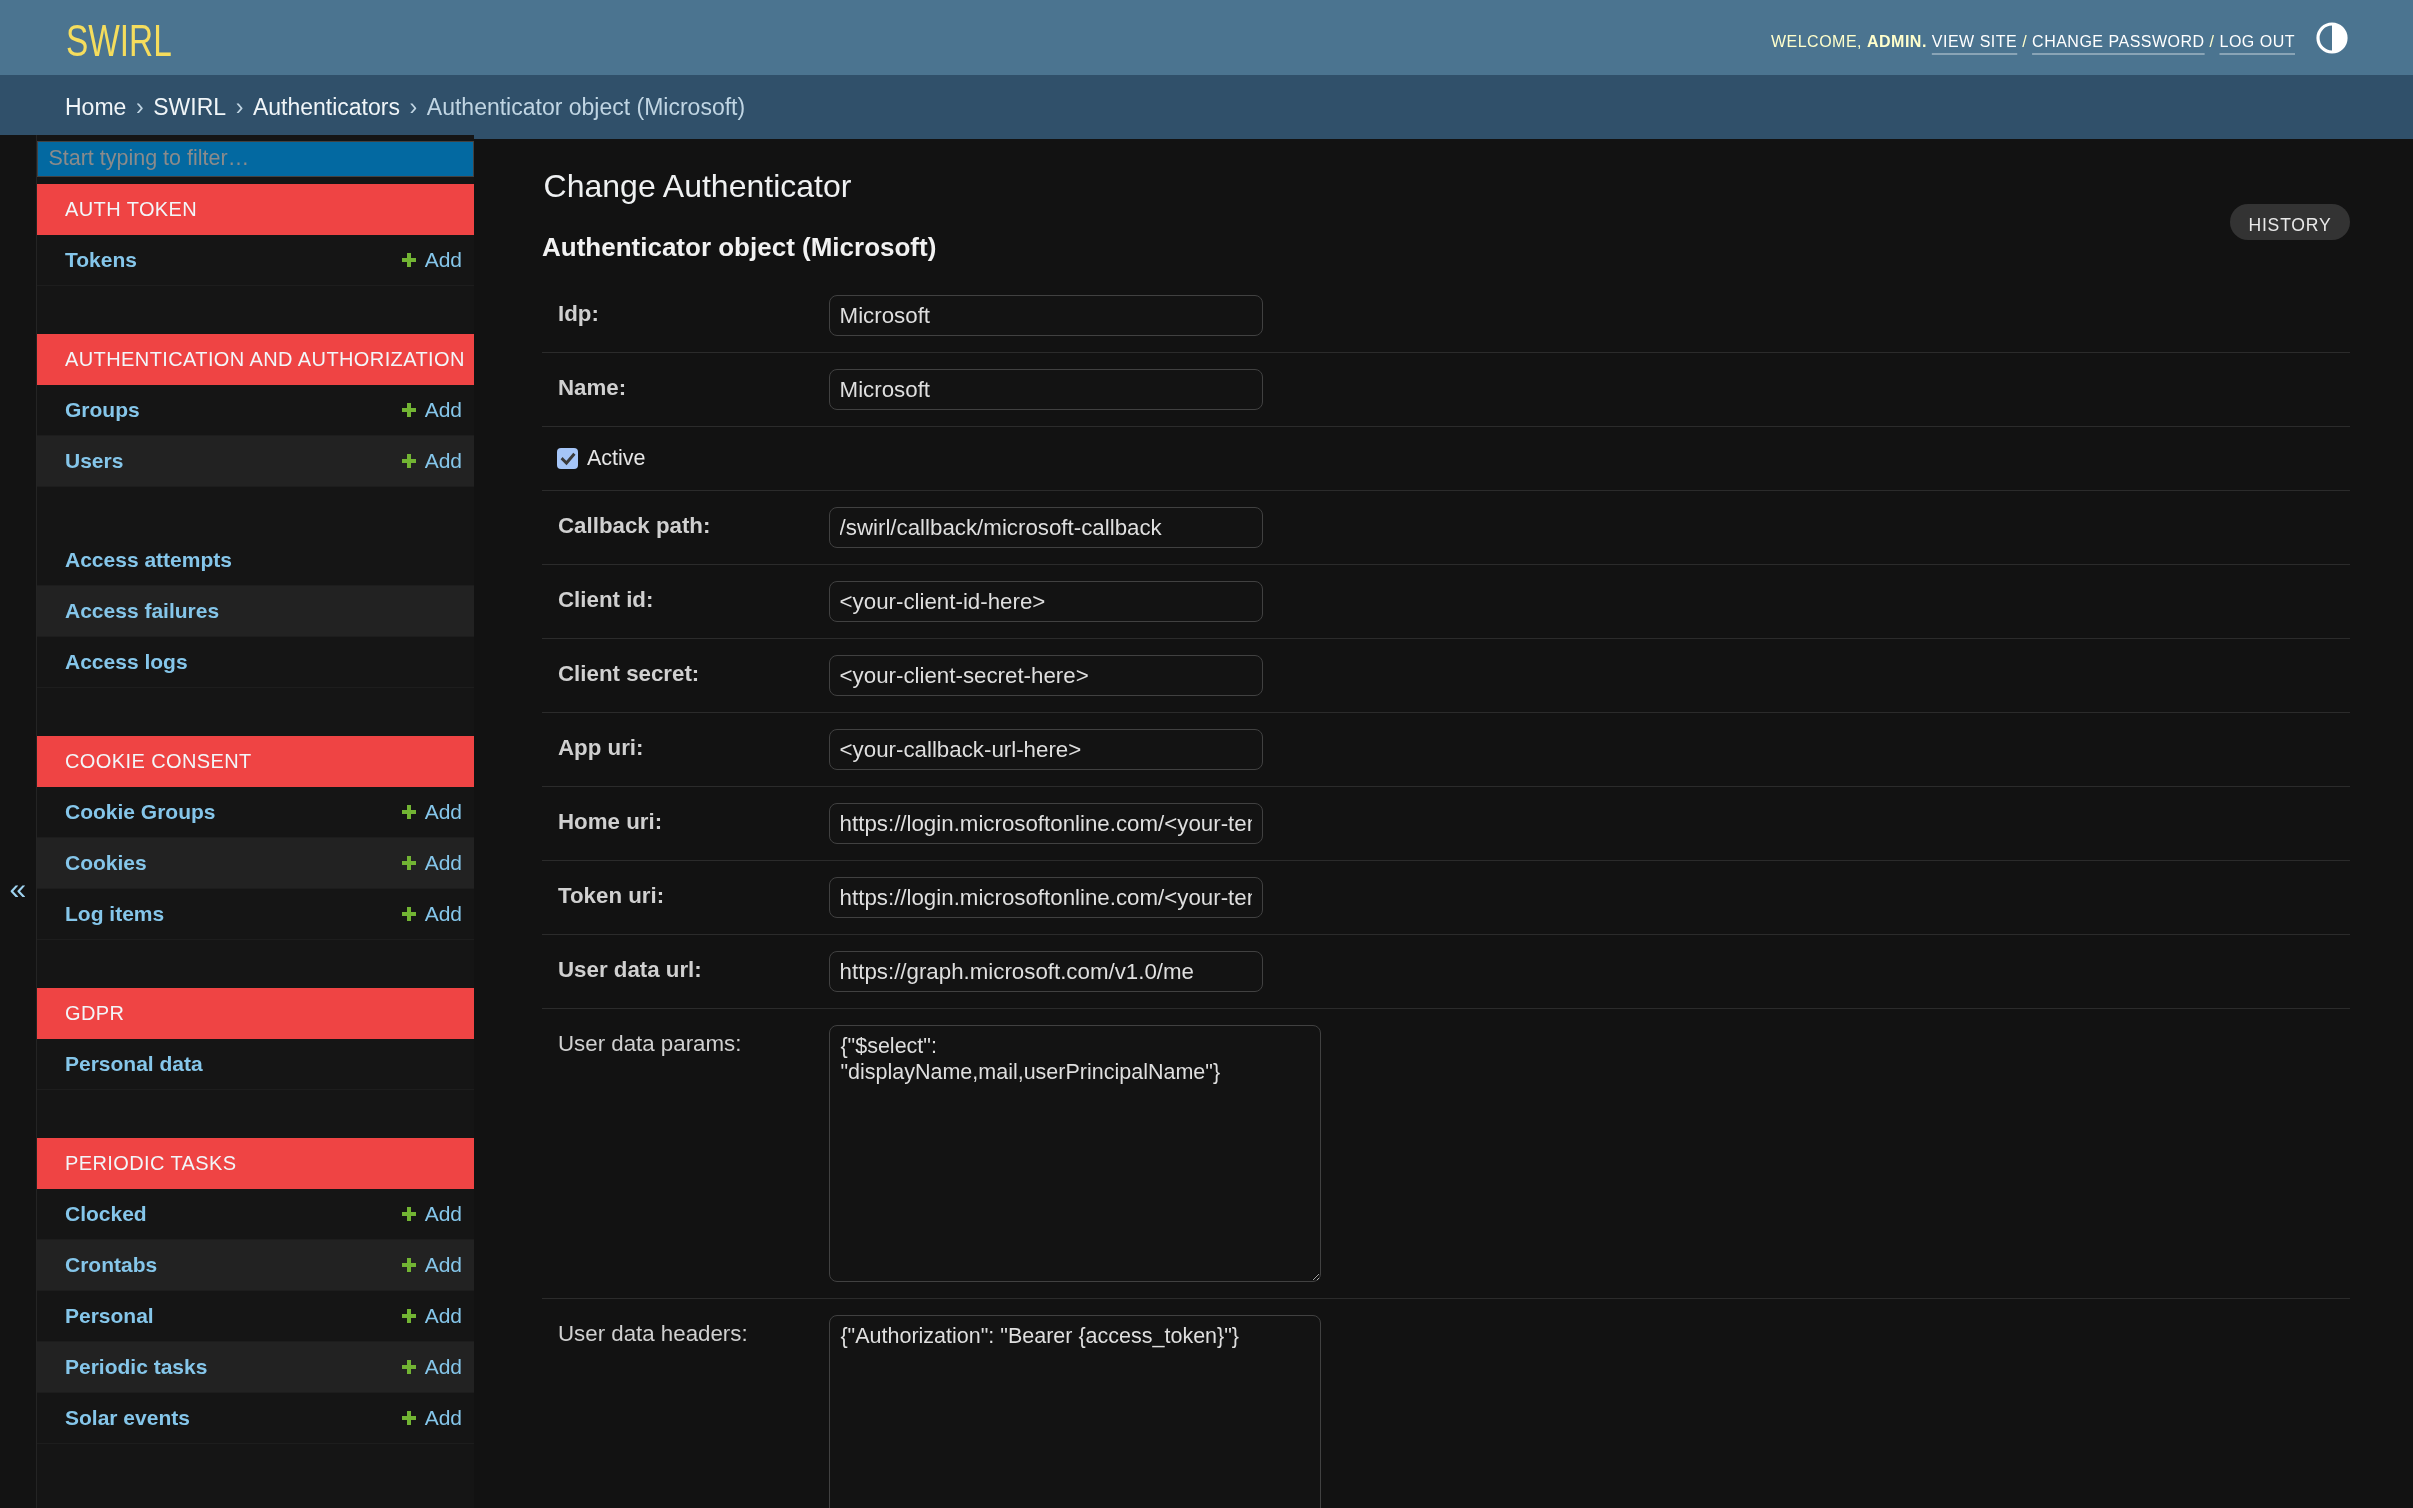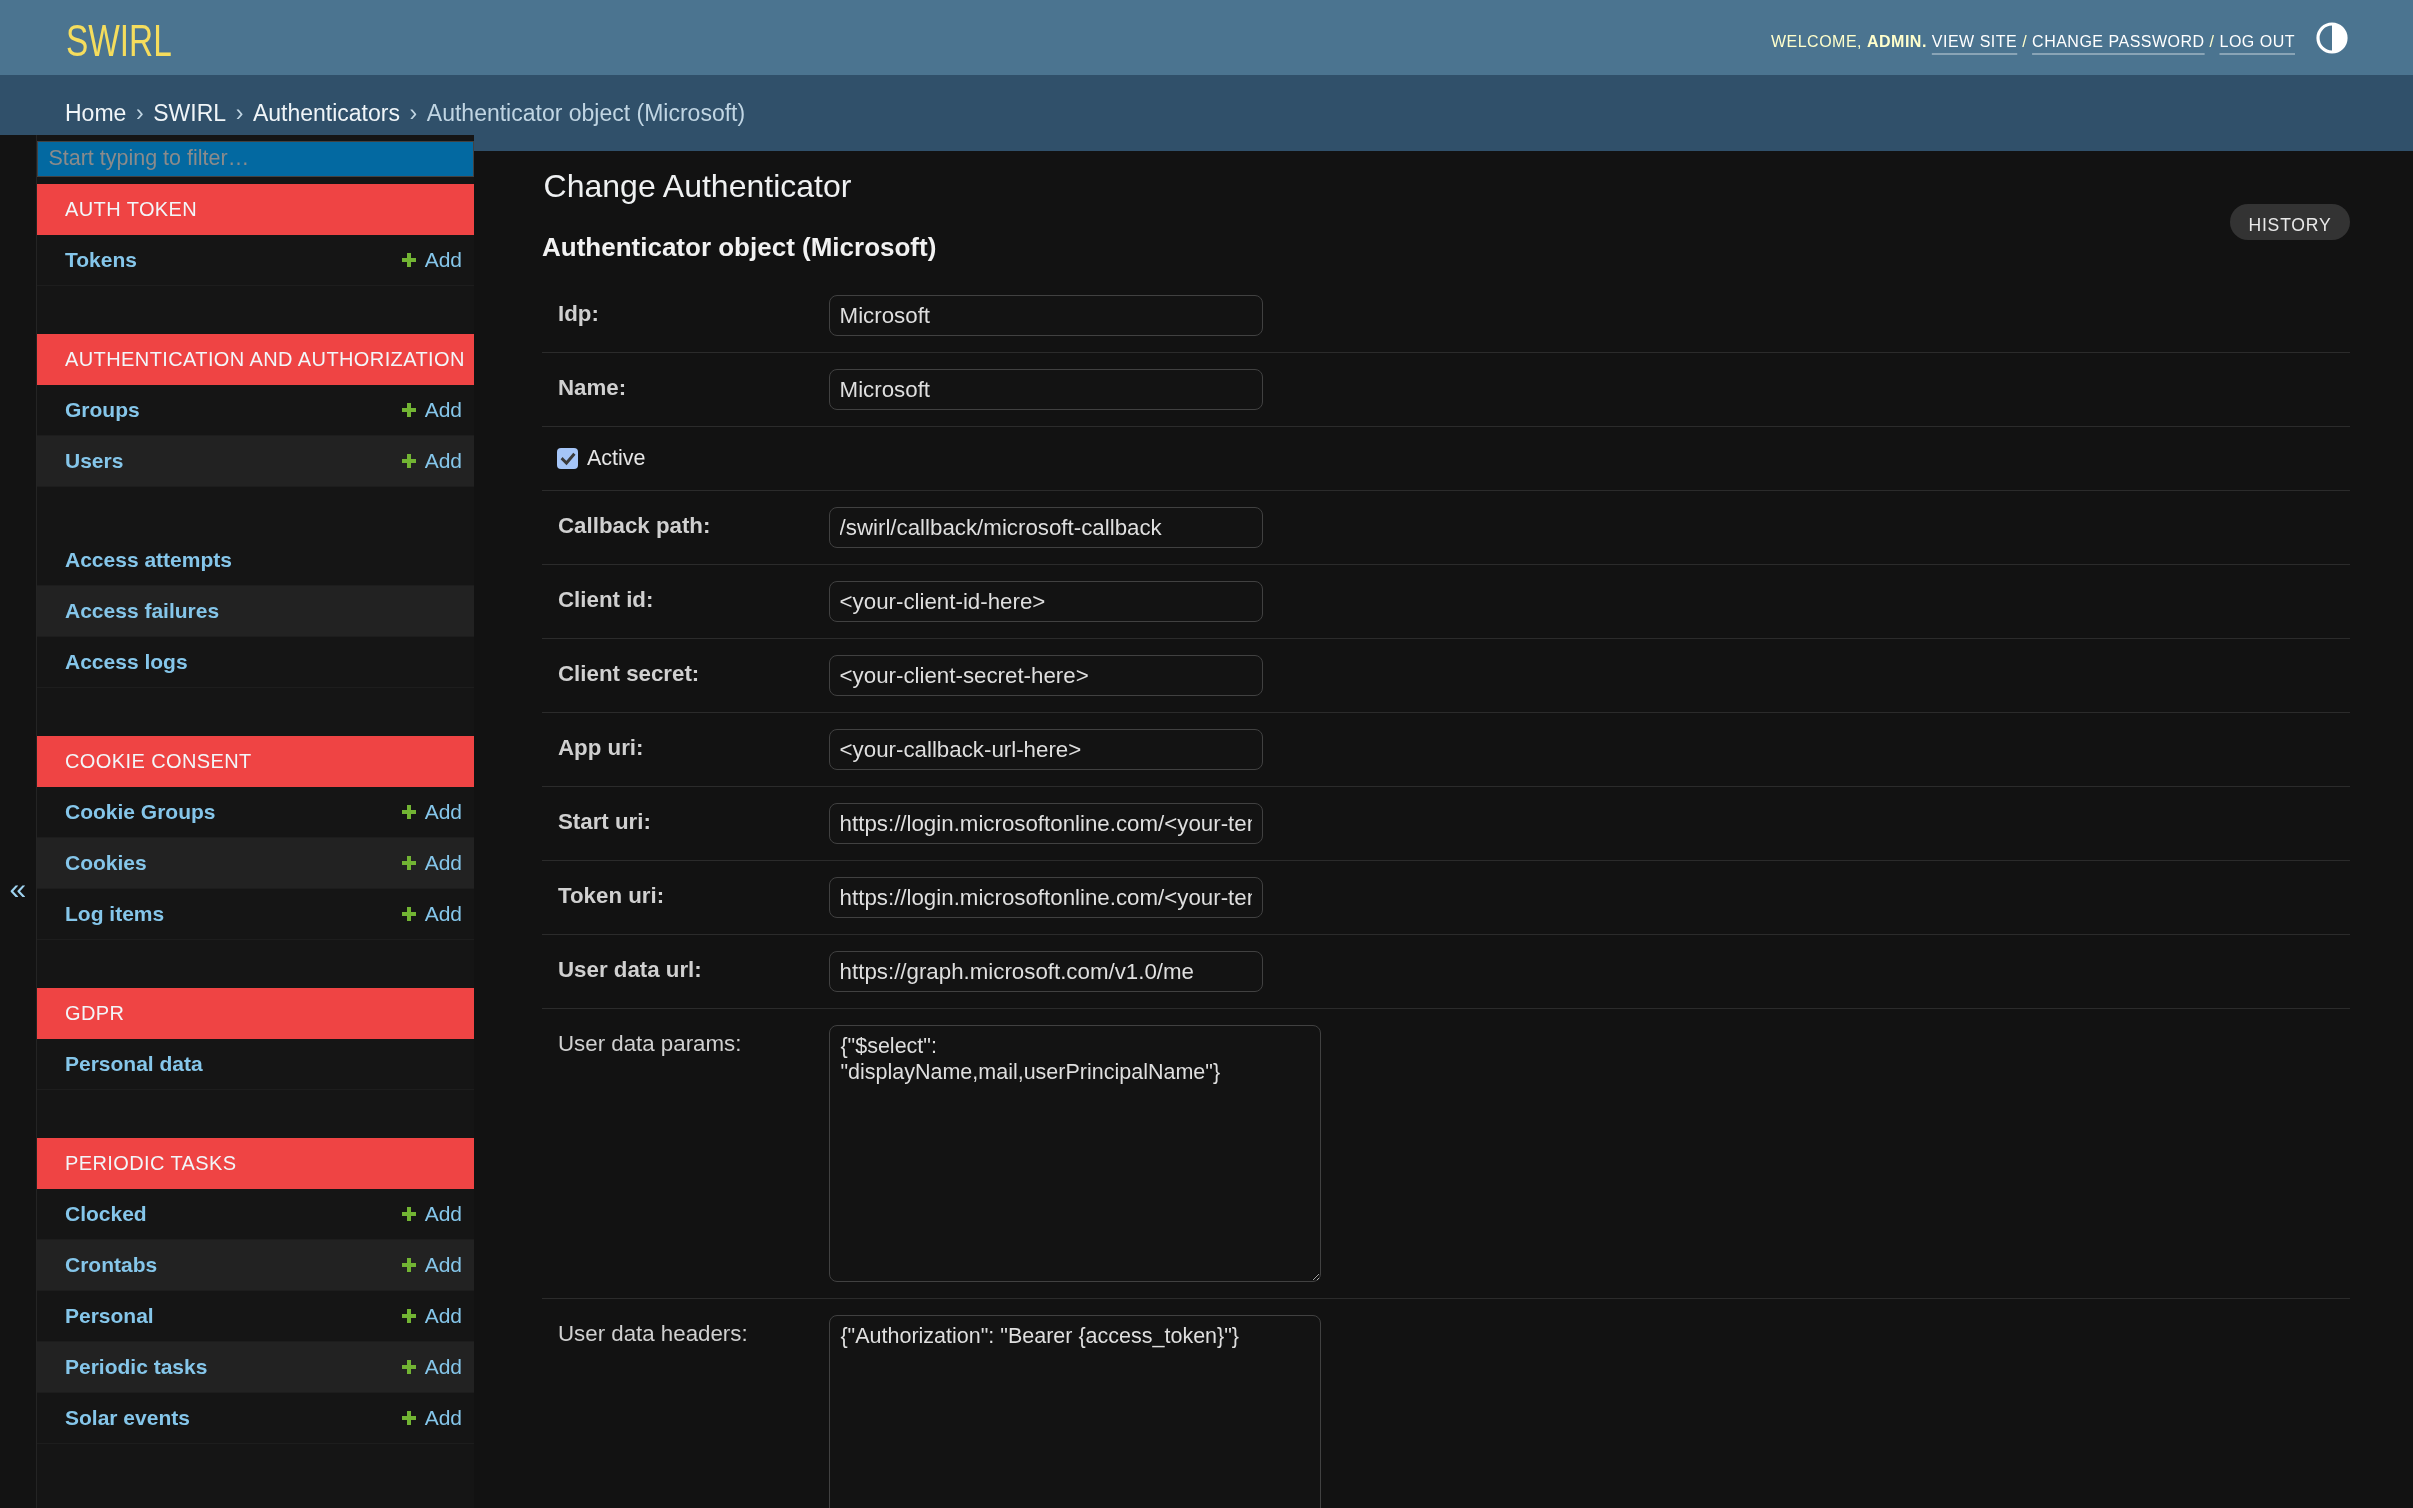--- a/index.html
+++ b/index.html
@@ -9,21 +9,21 @@
 
 #header { height: 75px; background: #4b7490; display: flex; align-items: center; padding: 0 65px 0 66px; position: relative; }
 #site-name { color: #f5dd5d; }
 #user-tools { margin-left: auto; font-size: 16px; color: #ffffcc; letter-spacing: 0.5px; display: flex; align-items: center; }
 #ut-text { display: flex; align-items: center; transform: translateY(4px); }
 #user-tools strong { font-weight: bold; }
 #user-tools a { color: #ffffff; text-decoration: underline; text-decoration-color: rgba(255,255,255,0.35); text-decoration-thickness: 1.6px; text-underline-offset: 5.6px; }
 #theme-toggle { margin-left: 21px; display: flex; align-items: center; }
 
 
-#breadcrumbs { height: 76px; background: #30506a; color: #c0d5e3; font-size: 23px; display: flex; align-items: center; padding-left: 65px; }
+#breadcrumbs { height: 64px; background: #30506a; color: #c0d5e3; font-size: 23px; display: flex; align-items: center; padding-left: 65px; }
 #breadcrumbs a { color: #f0f5f8; text-decoration: none; }
 #breadcrumbs .sep { margin: 0 9.6px; }
 
 
 #toggle-gutter { position: absolute; left: 0; top: 135px; width: 36px; bottom: 0; background: #131313; }
 #toggle-arrow { position: absolute; left: 9.6px; top: 872px; color: #9fd3f0; font-size: 30px; }
 #nav-sidebar { position: absolute; left: 36px; top: 135px; width: 438px; height: 1374px; background: #151515; border-left: 1.6px solid #242424; overflow: hidden; }
 #nav-filter { display: block; width: 437px; height: 36px; margin: 5.6px 0 7.2px 0; background: #0369a1; border: 1.6px solid #424242; padding: 0 10.4px; font-size: 21.5px; font-family: "Liberation Sans", sans-serif; color: #e0e0e0; }
 #nav-filter::placeholder { color: #8b8b8b; opacity: 1; }
 .nav-module { margin-bottom: 48px; }
@@ -215,21 +215,21 @@
       </div>
     <div class="frow">
         <label class="fl req">Client secret:</label>
         <input class="vtext" type="text" value="&lt;your-client-secret-here&gt;" style="">
       </div>
     <div class="frow">
         <label class="fl req">App uri:</label>
         <input class="vtext" type="text" value="&lt;your-callback-url-here&gt;" style="">
       </div>
     <div class="frow">
-        <label class="fl req">Start uri:</label>
+        <label class="fl req">Home uri:</label>
         <input class="vtext" type="text" value="https://login.microsoftonline.com/&lt;your-tenant-id&gt;/oauth2/v2.0/authorize" style="">
       </div>
     <div class="frow">
         <label class="fl req">Token uri:</label>
         <input class="vtext" type="text" value="https://login.microsoftonline.com/&lt;your-tenant-id&gt;/oauth2/v2.0/token" style="">
       </div>
     <div class="frow">
         <label class="fl req">User data url:</label>
         <input class="vtext" type="text" value="https://graph.microsoft.com/v1.0/me" style="">
       </div>

